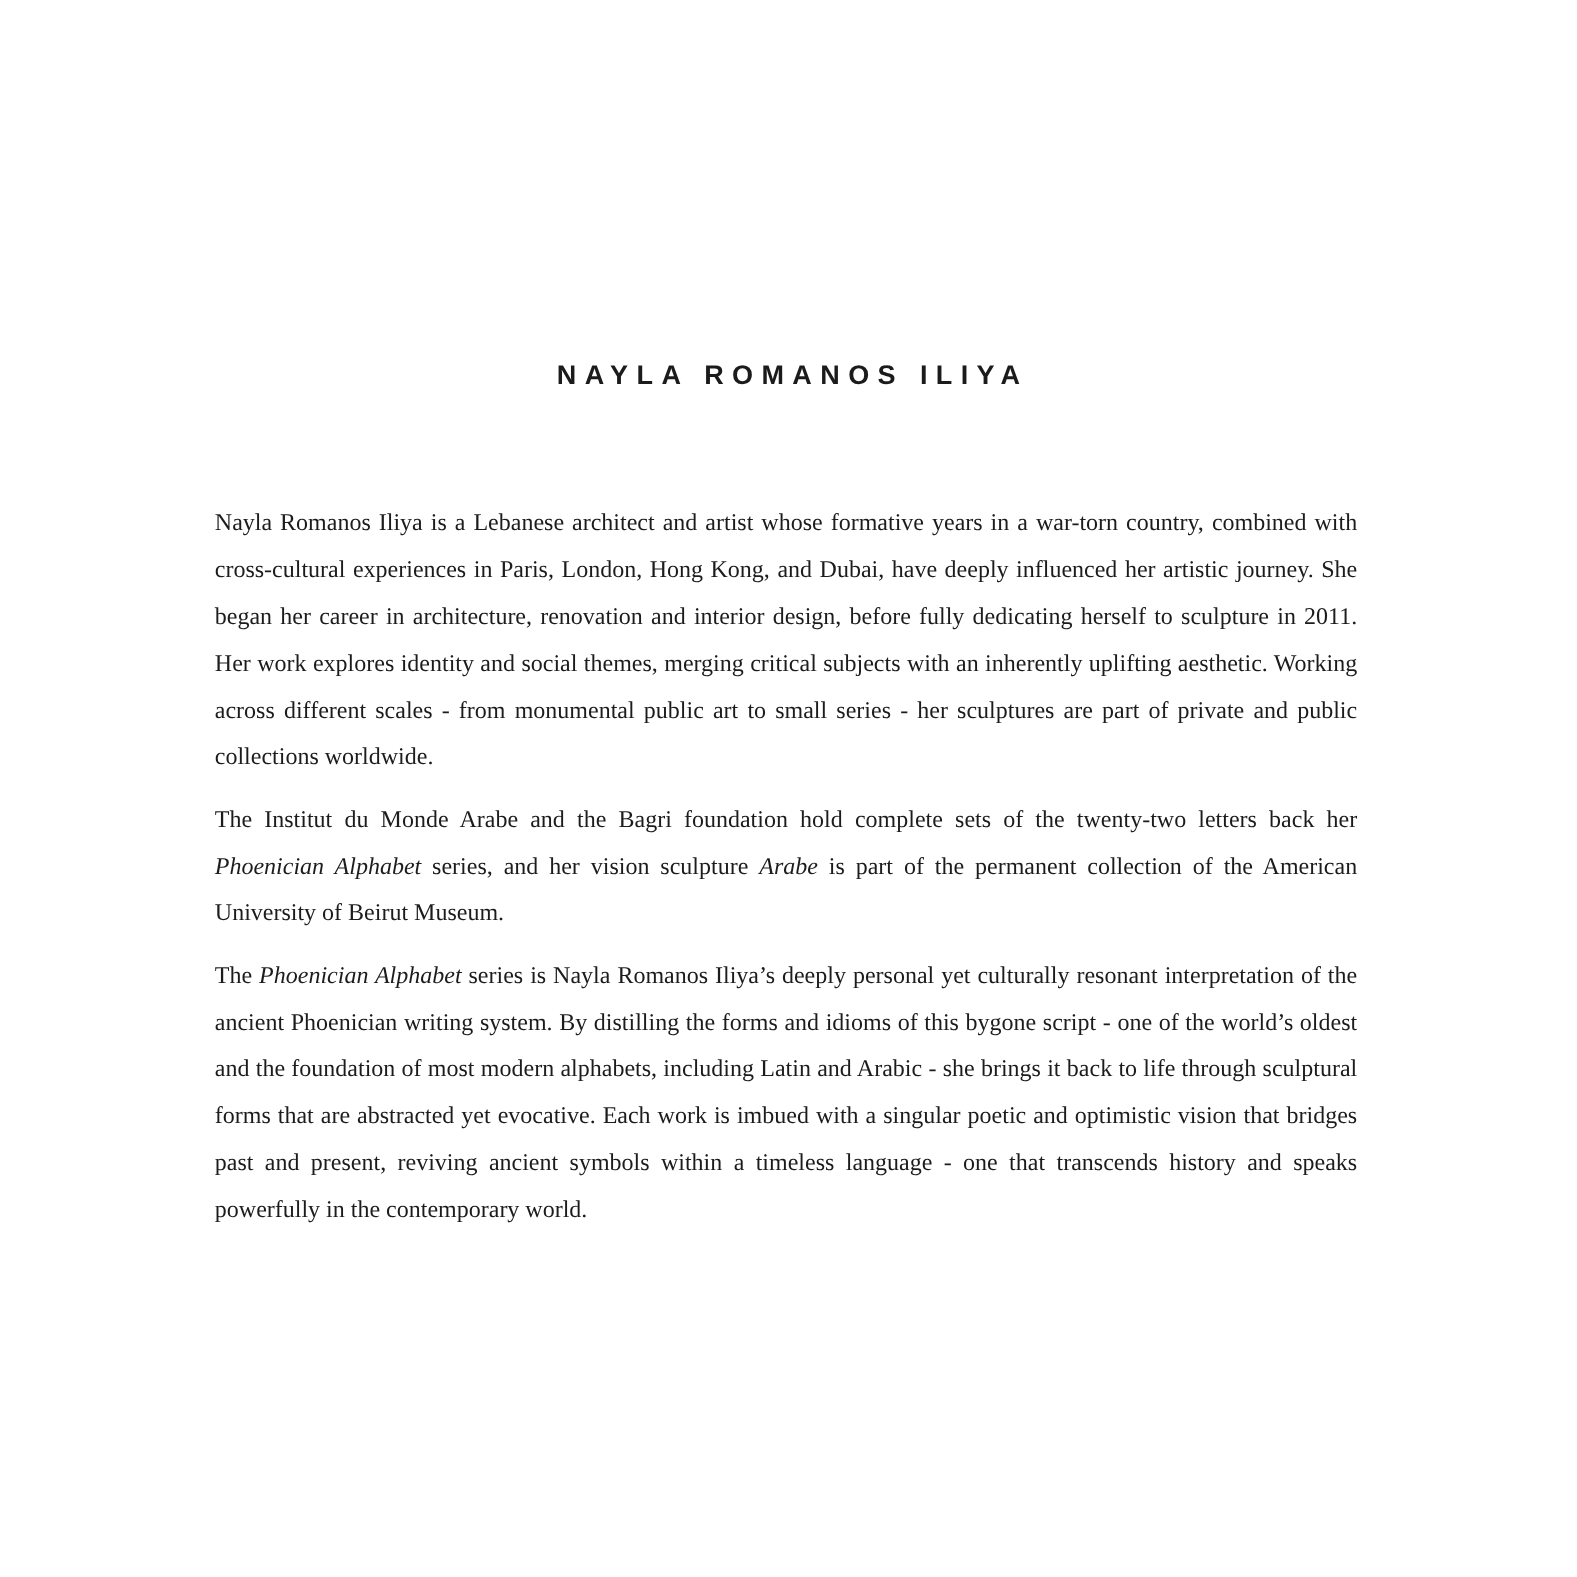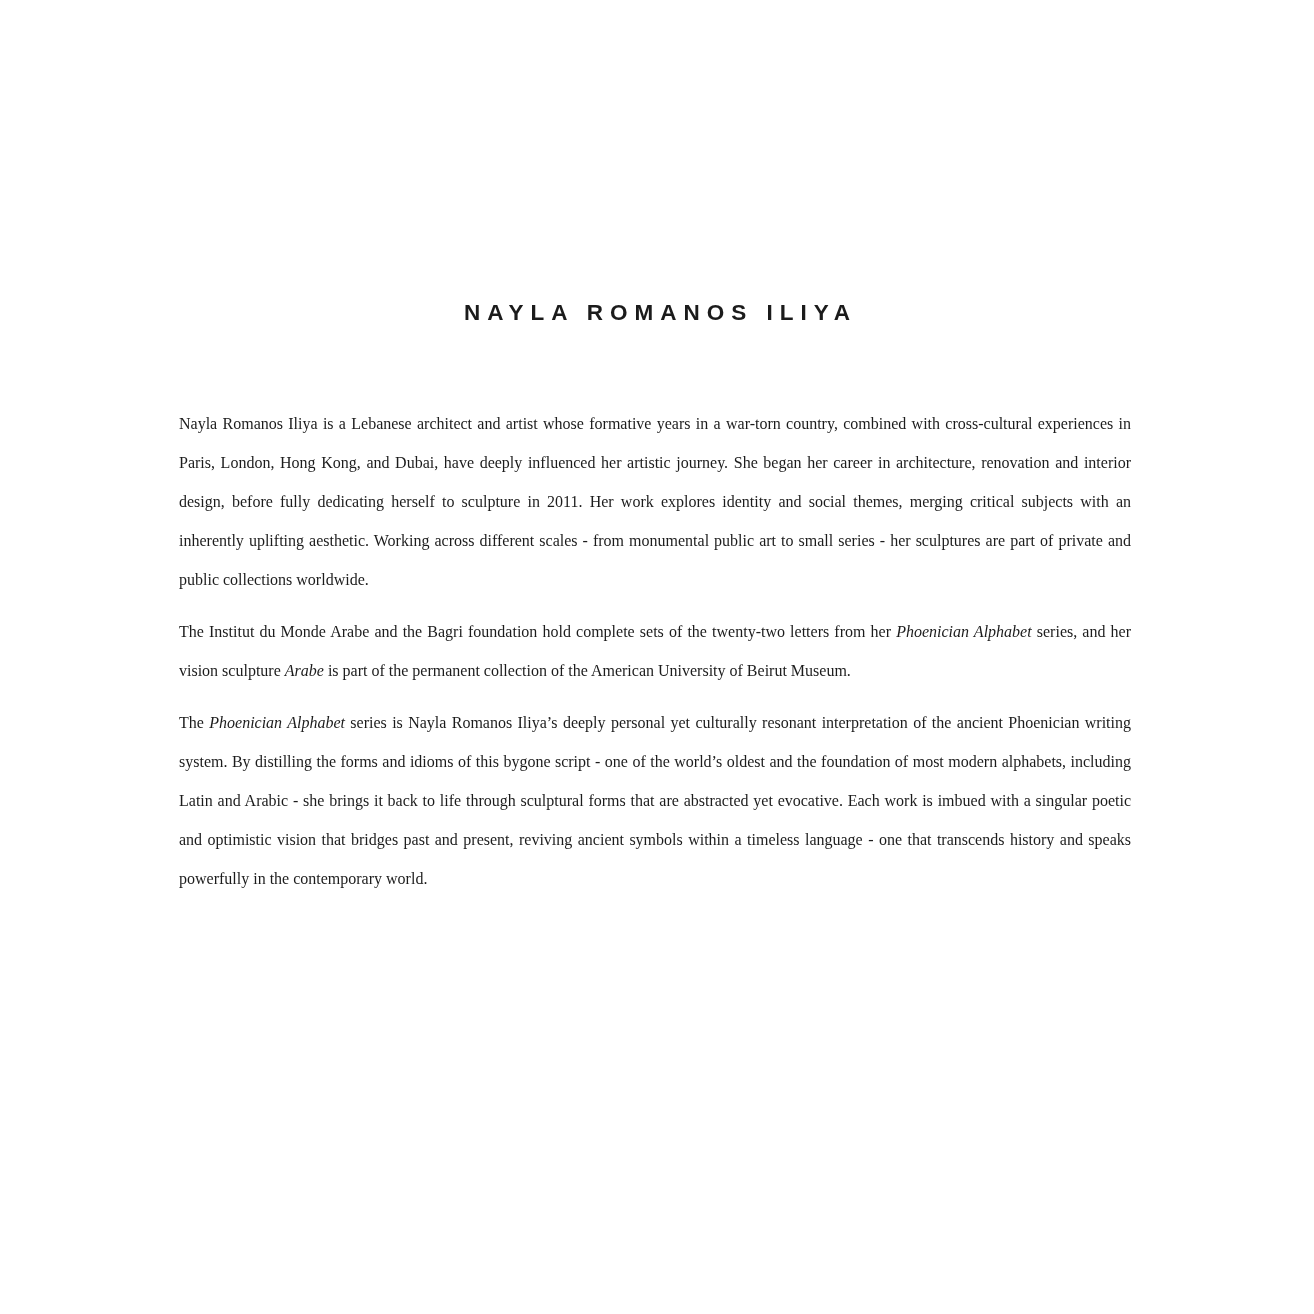--- a/index.html
+++ b/index.html
@@ -28,37 +28,37 @@
     font-size: 22.5px;
     letter-spacing: 7px;
     text-indent: 7px; 
     color: #1b1b1b;
     text-transform: uppercase;
     white-space: nowrap;
   }
   .bio {
     position: absolute;
     left: 179px;
-    top: 404px;
+    top: 417px;
     width: 952px;
-    font-size: 16px;
+    font-size: 20px;
     line-height: 39px;
     color: #1c1c1c;
     text-align: justify;
   }
   .bio p {
     margin: 0 0 13px 0;
   }
   .bio p:last-child { margin-bottom: 0; }
   .bio em { }
 </style>
 </head>
 <body>
 
 <div class="page">
   <h1 class="page-title">NAYLA ROMANOS ILIYA</h1>
 
   <div class="bio">
       <p><span>Nayla Romanos Iliya is a Lebanese architect and artist whose formative years in a war-torn country, combined with cross-cultural experiences in Paris, London, Hong Kong, and Dubai, have deeply influenced her artistic journey. She began her career in architecture, renovation and interior design, before fully dedicating herself to sculpture in 2011. Her work explores identity and social themes, merging critical subjects with an inherently uplifting aesthetic. Working across different scales - from monumental public art to small series - her sculptures are part of private and public collections worldwide.</span></p>
-      <p><span>The Institut du Monde Arabe and the Bagri foundation hold complete sets of the twenty-two letters from her </span><em>Phoenician Alphabet</em><span> series, and her vision sculpture </span><em>Arabe</em><span> is part of the permanent collection of the American University of Beirut Museum.</span></p>
+      <p><span>The Institut du Monde Arabe and the Bagri foundation hold complete sets of the twenty-two letters back her </span><em>Phoenician Alphabet</em><span> series, and her vision sculpture </span><em>Arabe</em><span> is part of the permanent collection of the American University of Beirut Museum.</span></p>
       <p><span>The </span><em>Phoenician Alphabet</em><span> series is Nayla Romanos Iliya’s deeply personal yet culturally resonant interpretation of the ancient Phoenician writing system. By distilling the forms and idioms of this bygone script - one of the world’s oldest and the foundation of most modern alphabets, including Latin and Arabic - she brings it back to life through sculptural forms that are abstracted yet evocative. Each work is imbued with a singular poetic and optimistic vision that bridges past and present, reviving ancient symbols within a timeless language - one that transcends history and speaks powerfully in the contemporary world.</span></p>
     </div>
 </div>
 
 </body></html>

